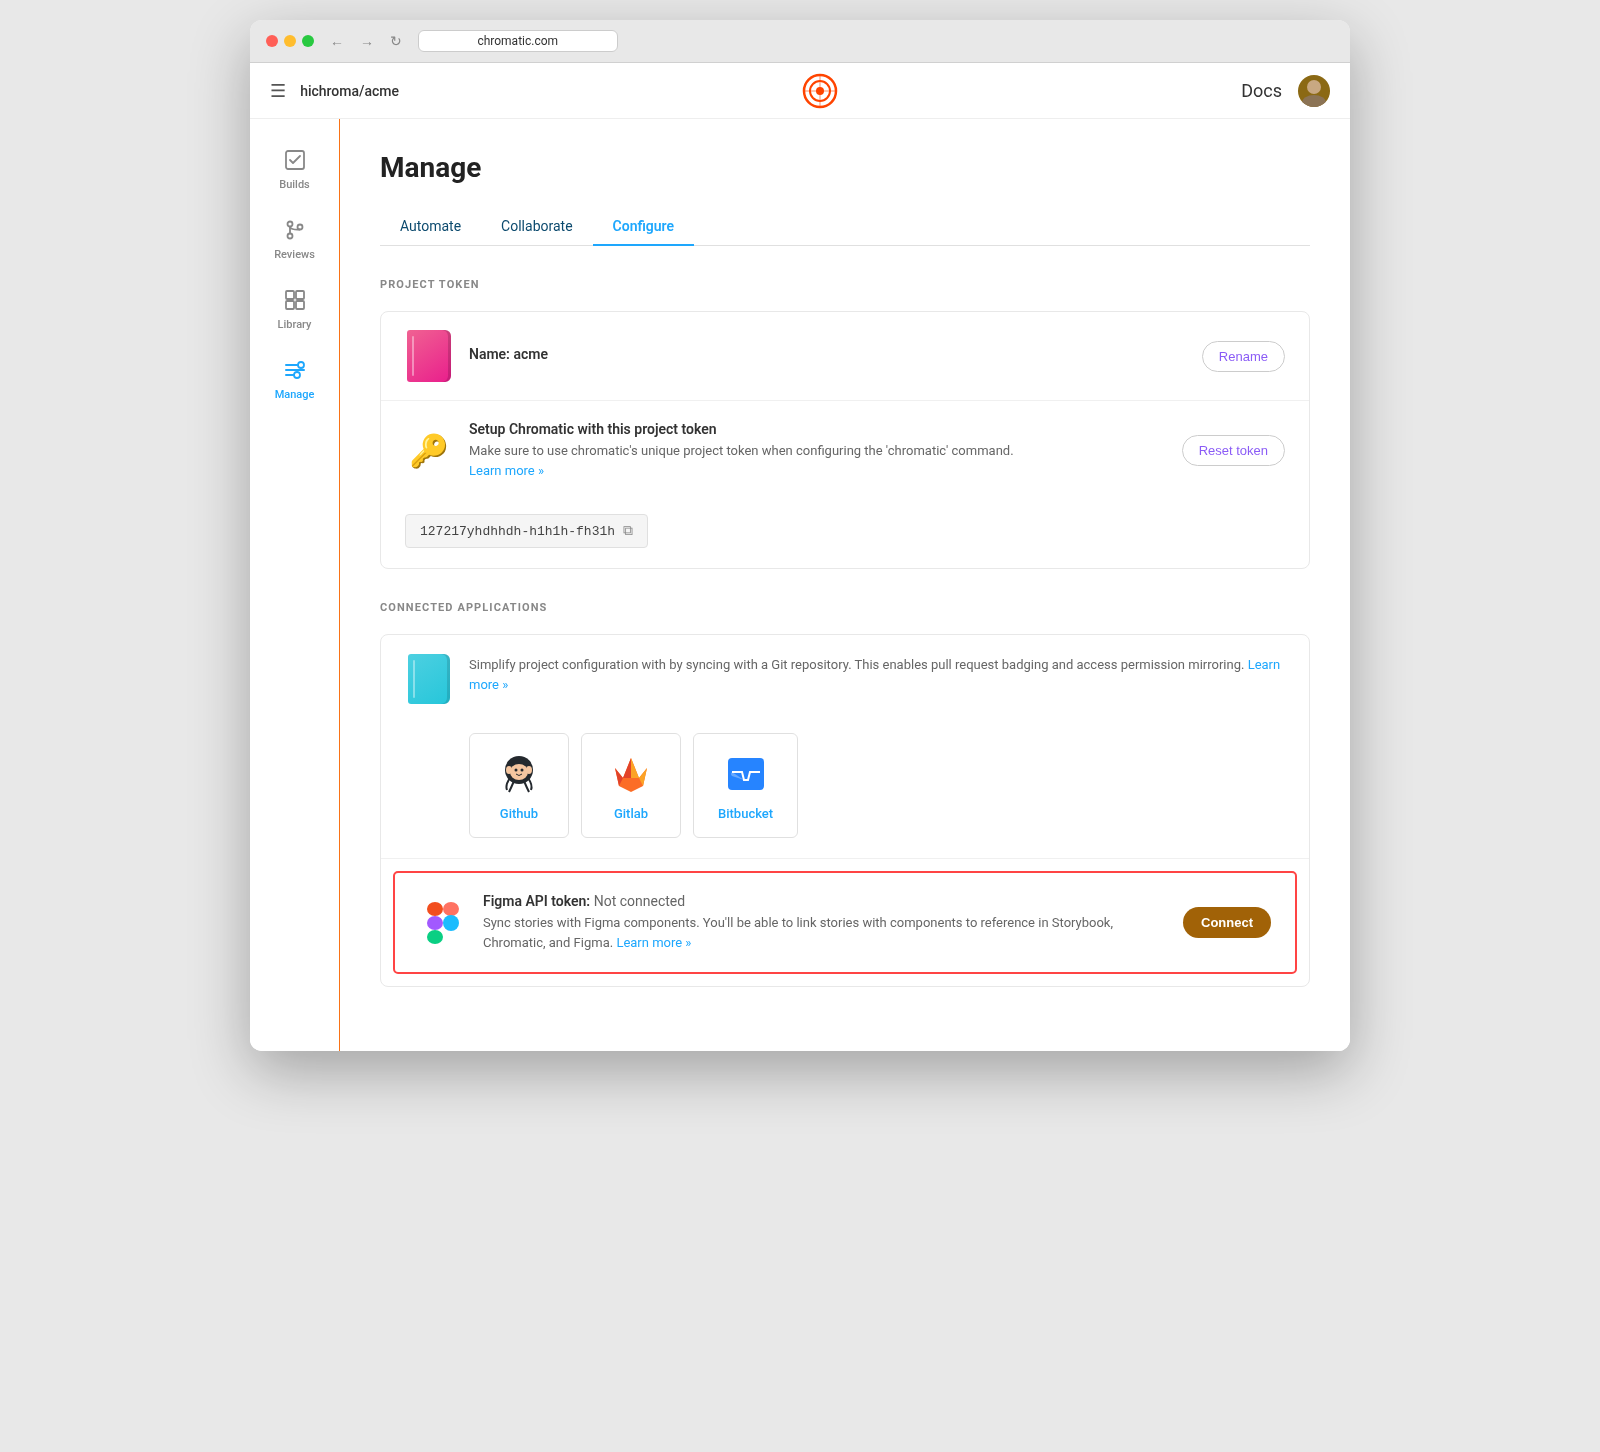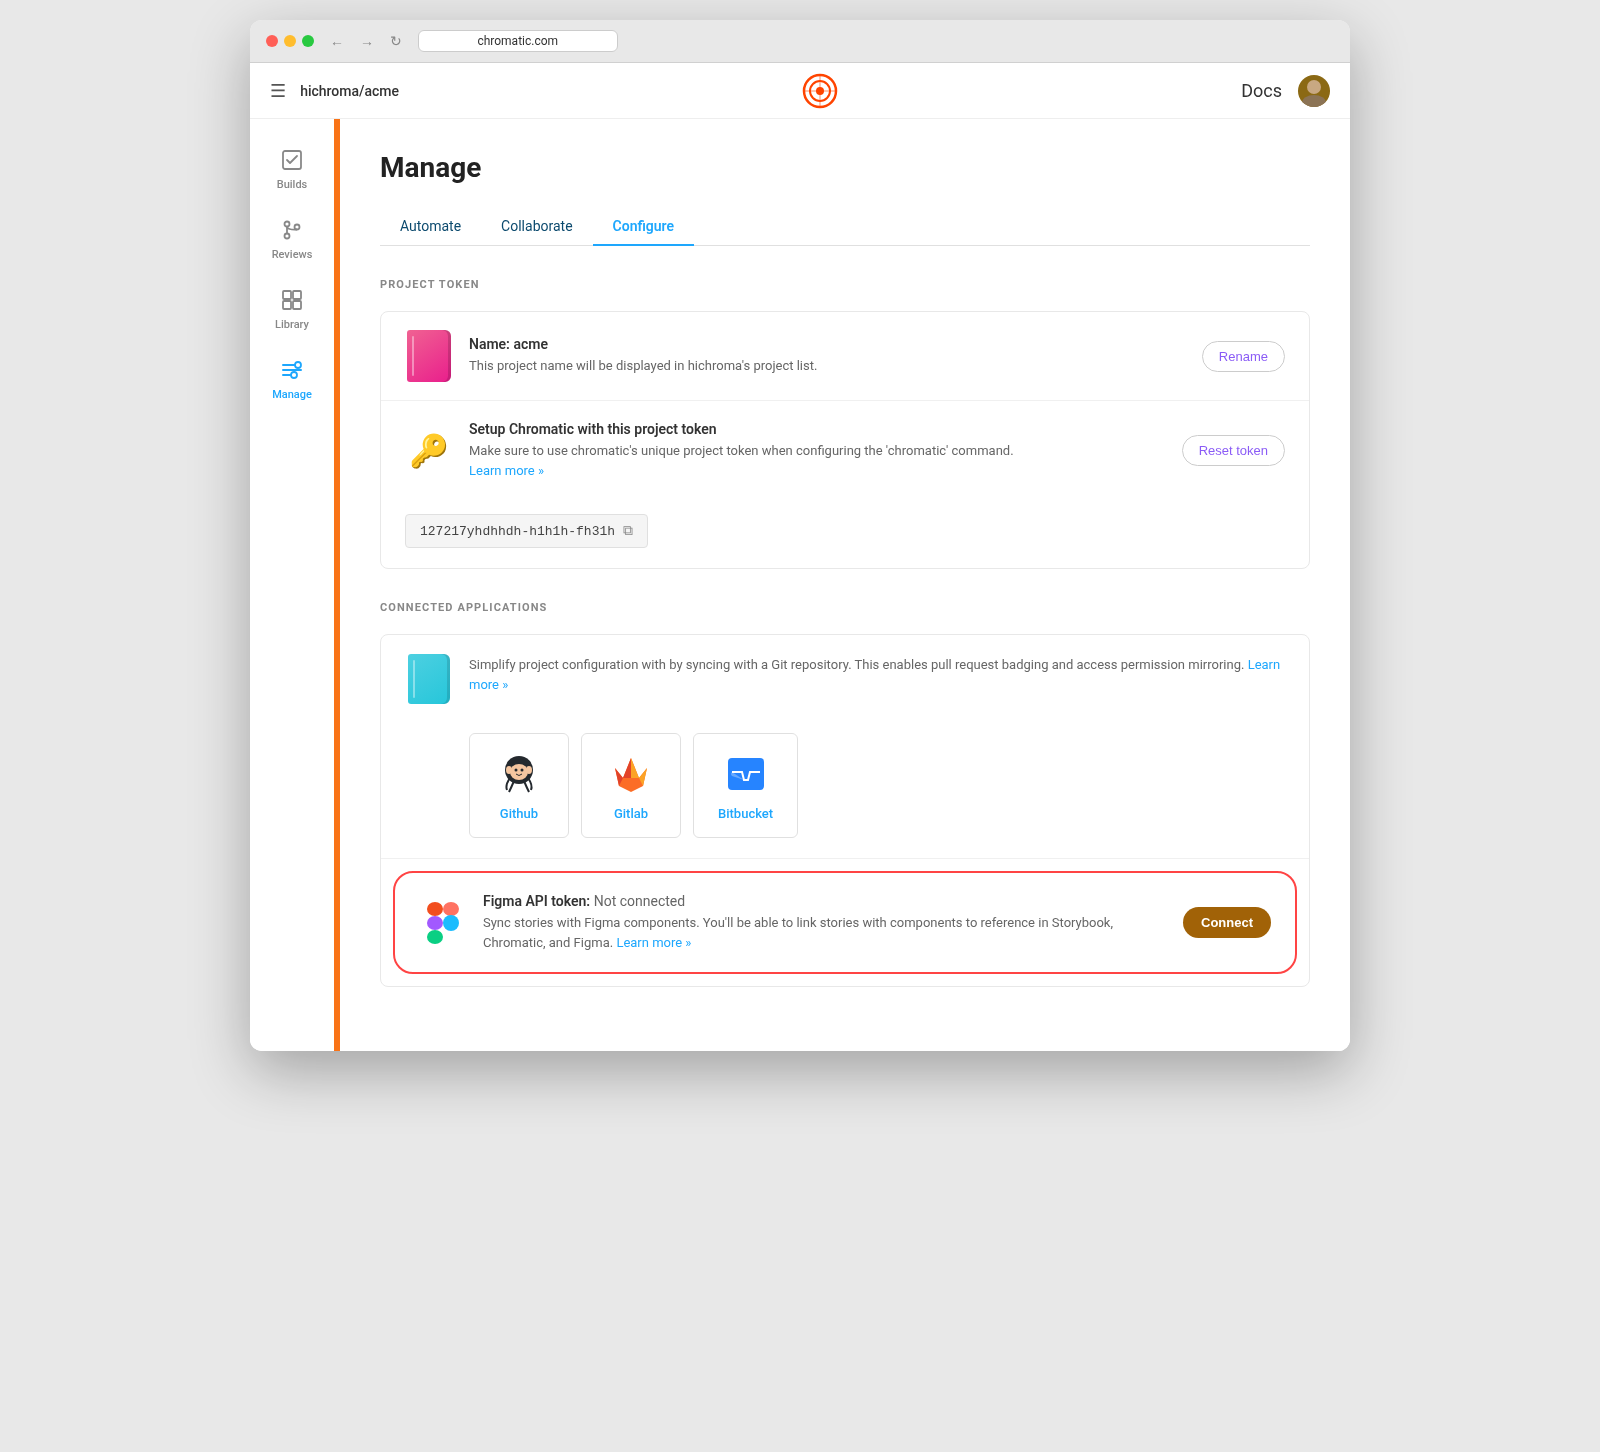--- a/index.html
+++ b/index.html
@@ -136,21 +136,21 @@
     
     .main-layout {
       display: flex;
       min-height: 700px;
     }
 
     
     .sidebar {
       width: 90px;
       background: white;
-      border-right: 6px solid #f97316;
+      border-right: 1px solid #f97316;
       display: flex;
       flex-direction: column;
       align-items: center;
       padding: 20px 0;
       gap: 8px;
     }
 
     .sidebar-item {
       display: flex;
       flex-direction: column;
@@ -520,21 +520,20 @@
           <div class="section-title">PROJECT TOKEN</div>
 
           <div class="section-card">
 
             <div class="section-row">
               <div class="row-icon">
                 <div class="pink-book"></div>
               </div>
               <div class="row-content">
                 <div class="row-title">Name: acme</div>
-                <div class="row-desc">This project name will be displayed in hichroma's project list.</div>
               </div>
               <div class="row-action">
                 <button class="btn-outline">Rename</button>
               </div>
             </div>
 
             <div class="section-row" style="flex-direction: column; align-items: flex-start; padding: 20px 24px;">
               <div style="display:flex; align-items:center; width:100%; gap:16px;">
                 <div class="row-icon">
                   <span style="font-size:32px;">🔑</span>
@@ -626,21 +625,21 @@
                       <rect x="6" y="8" width="36" height="32" rx="4" fill="#2684FF"></rect>
                       <path d="M10 22 L20 22 L22 30 L26 30 L28 22 L38 22" stroke="white" stroke-width="2" fill="none"></path>
                       <path d="M10 22 Q8 24 10 26 L22 30" stroke="none" fill="white" opacity="0.3"></path>
                     </svg>
                   </div>
                   <span class="git-provider-name">Bitbucket</span>
                 </div>
               </div>
             </div>
 
-            <div class="section-row figma-card" style="margin: 12px; border-radius: 20px;">
+            <div class="section-row figma-card" style="margin: 12px; border-radius: 5px;">
               <div class="row-icon">
 
                 <svg width="32" height="42" viewBox="0 0 32 42">
                   <rect x="0" y="0" width="16" height="14" rx="8" fill="#F24E1E"></rect>
                   <rect x="16" y="0" width="16" height="14" rx="8" fill="#FF7262"></rect>
                   <rect x="0" y="14" width="16" height="14" rx="8" fill="#A259FF"></rect>
                   <rect x="0" y="28" width="16" height="14" rx="8" fill="#0ACF83"></rect>
                   <circle cx="24" cy="21" r="8" fill="#1ABCFE"></circle>
                 </svg>
               </div>

